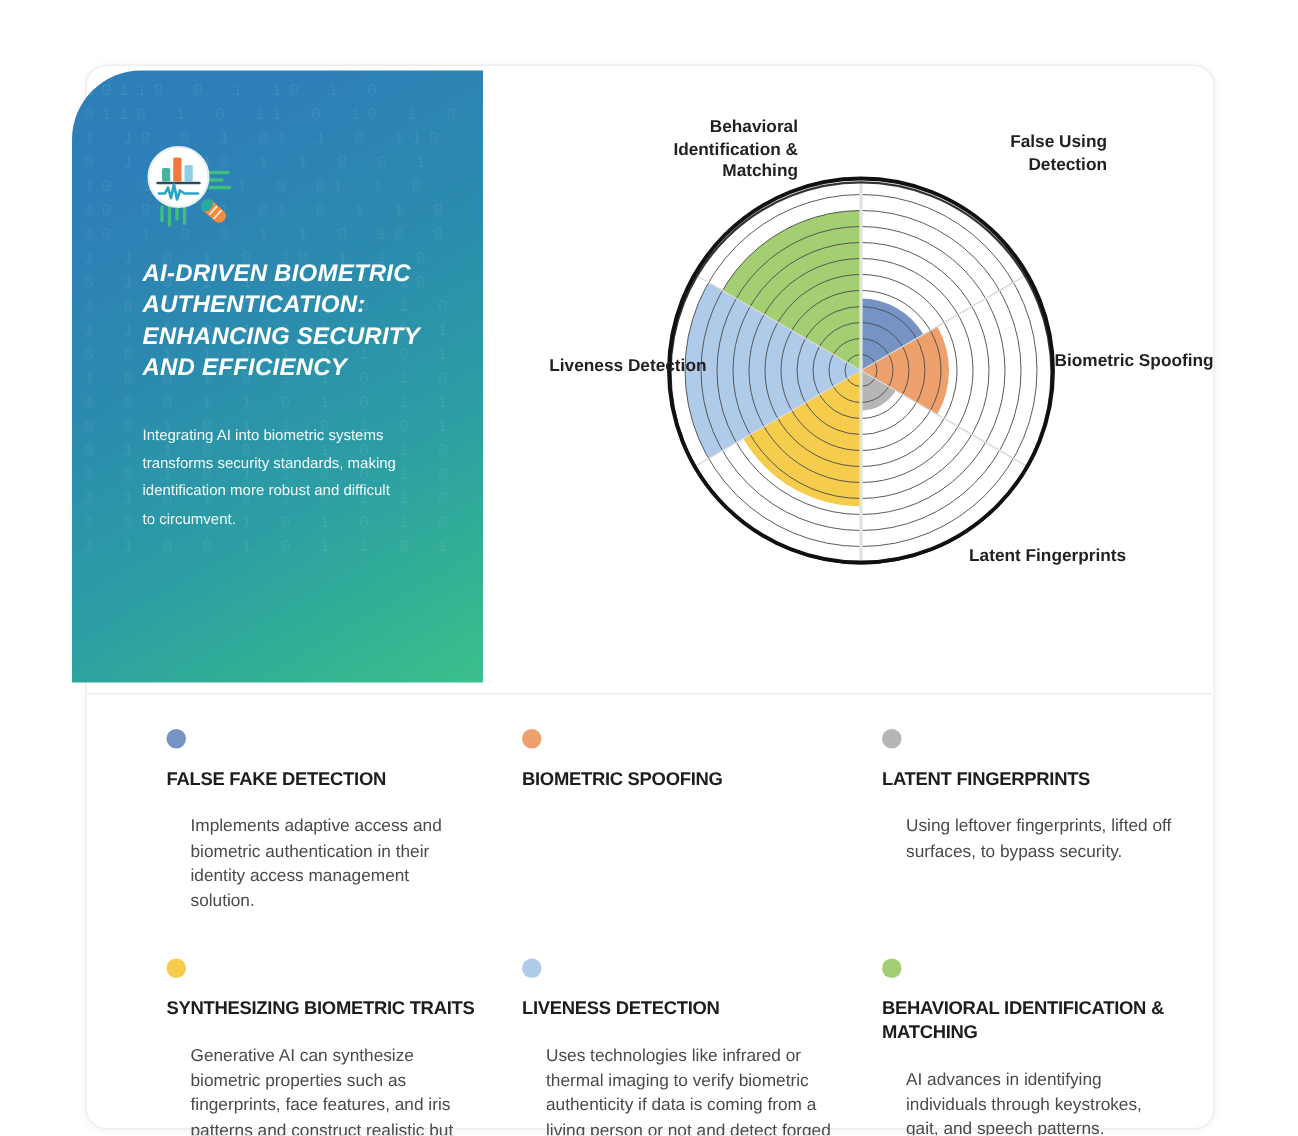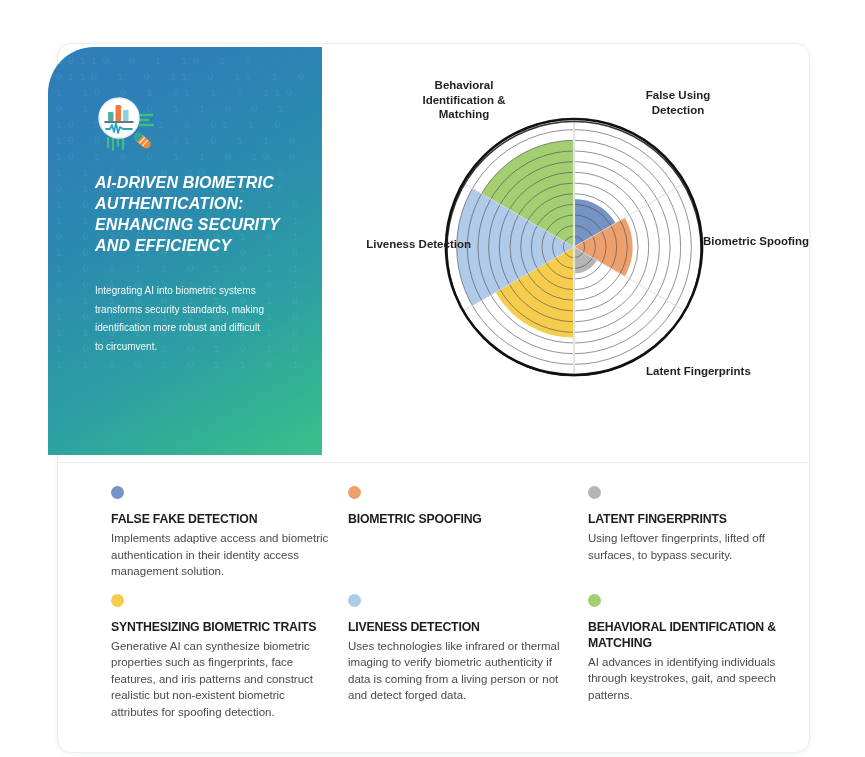--- a/index.html
+++ b/index.html
@@ -106,21 +106,21 @@
     height: 390px;
   }
   .chart-svg { display: block; }
 
   .axis-label {
     position: absolute;
     font-size: 11.5px;
     font-weight: bold;
     color: #231f20;
     line-height: 14.5px;
-    text-align: center;
+    text-align: right;
     white-space: pre-line;
   }
   .lbl-bim  { left: 357px; top: 172px; text-align: left; width: 130px; }
   .lbl-lat  { left: 300px; top: 302px; text-align: left; width: 120px; }
   .lbl-syn  { left: 54px;  top: 302px; width: 130px; }
   .lbl-liv  { left: -10px; top: 175px; text-align: right; width: 135px; }
   .lbl-beh  { left: 50px;  top: 16px;  width: 136px; }
   .lbl-ffd  { left: 272px; top: 26px;  width: 120px; }
 
   
@@ -146,21 +146,21 @@
     font-weight: bold;
     color: #1d1d1d;
     letter-spacing: -0.2px;
     line-height: 16px;
     margin: 0 0 3px 0;
   }
   .legend-desc {
     font-size: 11.5px;
     color: #4a4a4a;
     line-height: 16.5px;
-    margin: 0;
+    margin: 16px;
   }
 </style>
 </head>
 <body>
 
 <div id="root">
 
   <div class="card"></div>
   <div class="card-divider"></div>
 

